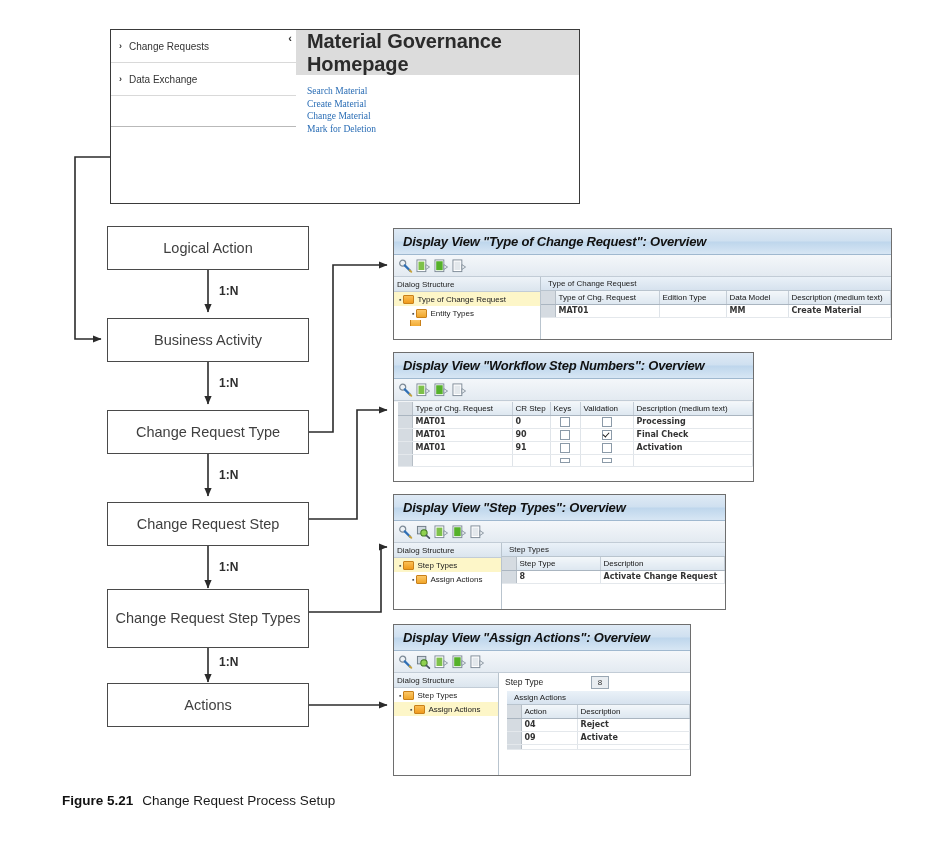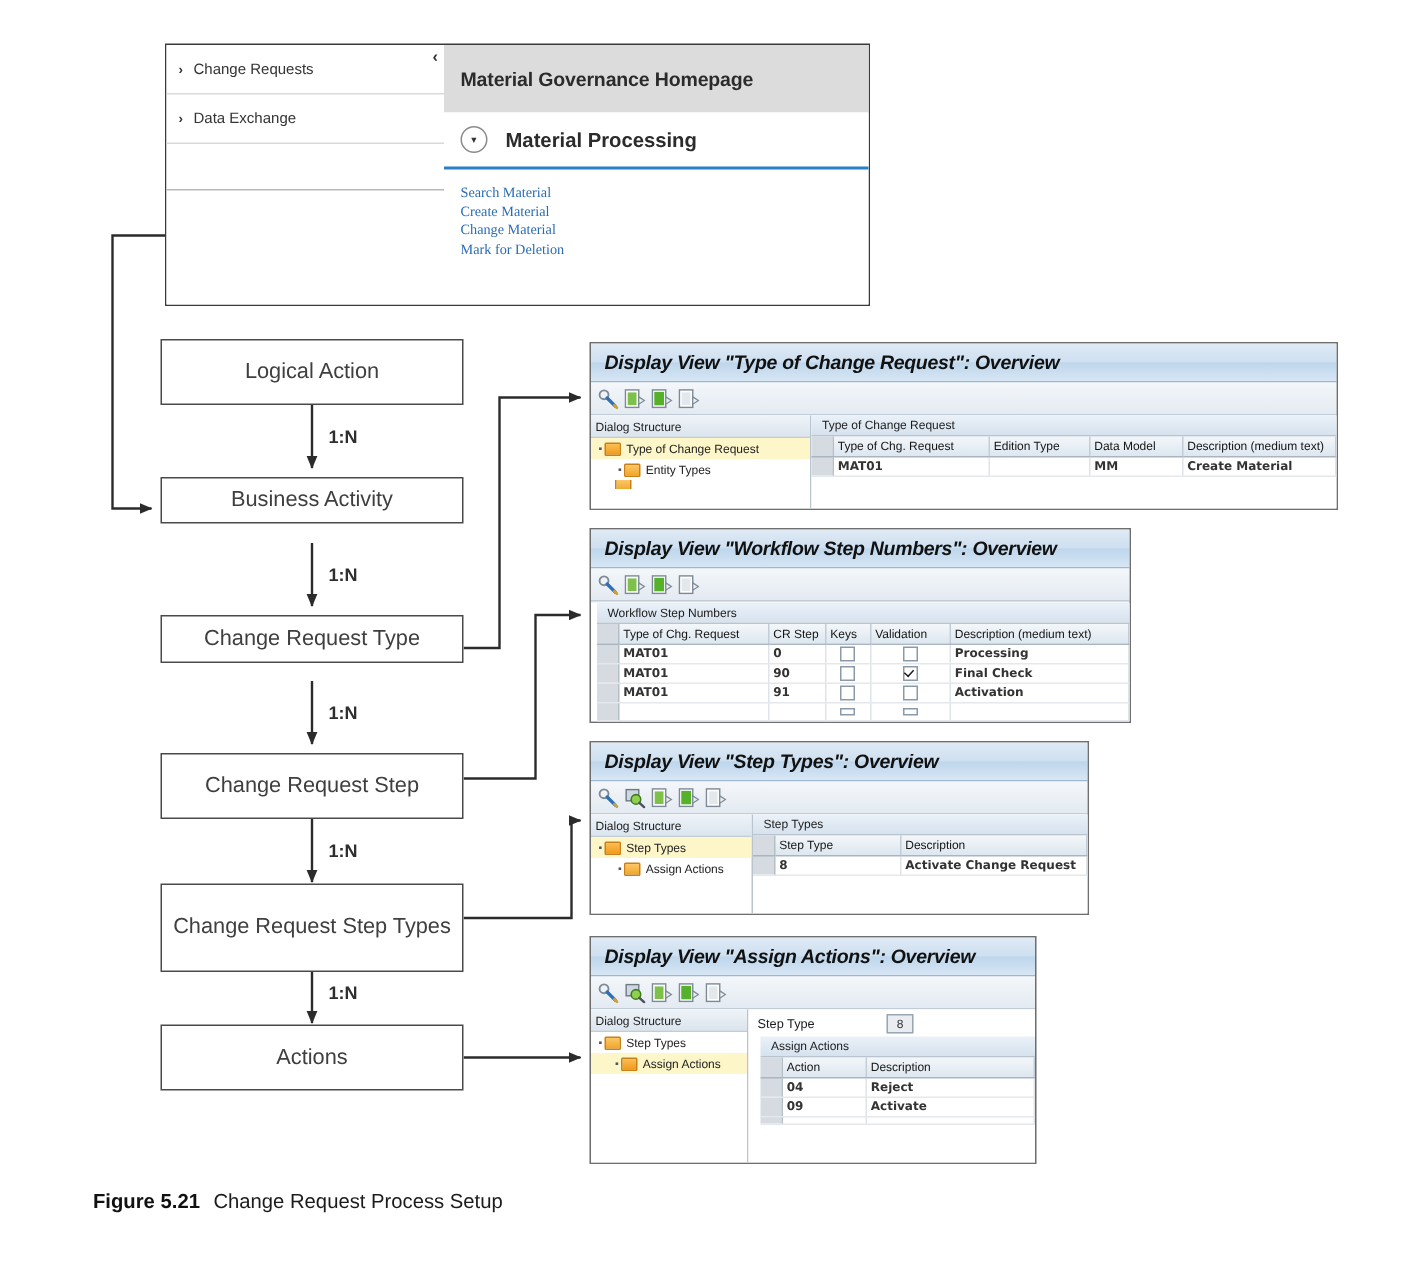--- a/index.html
+++ b/index.html
@@ -14,21 +14,21 @@
       border:1.5px solid #3a3a3a;background:#fff;box-sizing:border-box;display:flex;}
   #lp-side{width:185px;height:100%;box-sizing:border-box;position:relative;background:#fff;}
   #lp-collapse{position:absolute;right:4px;top:2px;font-size:11px;color:#333;font-weight:bold;}
   .lp-nav{height:33px;display:flex;align-items:center;padding-left:8px;
           border-bottom:1px solid #d9d9d9;font-size:10px;color:#333;box-sizing:border-box;}
   .lp-nav .chev{font-size:9px;font-weight:bold;margin-right:7px;color:#333;}
   #lp-nav-spacer{border-bottom:1px solid #b9b9b9;height:30px;}
   #lp-main{flex:1;height:100%;box-sizing:border-box;background:#fff;display:flex;flex-direction:column;}
   #lp-title{height:45px;background:#dcdcdc;display:flex;align-items:center;
             padding-left:11px;box-sizing:border-box;}
-  #lp-title span{font-size:13px;font-weight:bold;color:#2b2b2b;letter-spacing:-.1px;}
+  #lp-title span{font-size:20px;font-weight:bold;color:#2b2b2b;letter-spacing:-.1px;}
   #lp-sec{height:38px;display:flex;align-items:center;padding-left:11px;box-sizing:border-box;
           border-bottom:2.5px solid #2a7fc9;background:#fff;}
   .circ-chev{width:16px;height:16px;border:1.2px solid #8a8a8a;border-radius:50%;
              display:inline-flex;align-items:center;justify-content:center;
              font-size:7px;color:#333;margin-right:12px;line-height:1;}
   #lp-sec .lbl{font-size:13.5px;font-weight:bold;color:#2b2b2b;}
   #lp-links{padding:10px 0 0 11px;}
   #lp-links a{display:block;font-size:9.5px;color:#2a6db5;text-decoration:none;line-height:12.6px;font-family:Liberation Serif, serif;}
 
   
@@ -136,40 +136,36 @@
     <div class="lp-nav">
       <span class="chev">›</span>
       <span>Data Exchange</span>
     </div>
     <div id="lp-nav-spacer"></div>
   </div>
   <div id="lp-main">
     <div id="lp-title">
       <span>Material Governance Homepage</span>
     </div>
-    <div id="lp-sec">
-      <span class="circ-chev">▾</span>
-      <span class="lbl">Material Processing</span>
-    </div>
     <div id="lp-links">
       <a href="#">Search Material</a>
       <a href="#">Create Material</a>
       <a href="#">Change Material</a>
       <a href="#">Mark for Deletion</a>
     </div>
   </div>
 </div>
 
 <div class="fbox" style="top:226px;height:44px;">
   <span>Logical Action</span>
   </div>
-<div class="fbox" style="top:318px;height:31px;">
+<div class="fbox" style="top:318px;height:44px;">
   <span>Business Activity</span>
   </div>
-<div class="fbox" style="top:410px;height:32px;">
+<div class="fbox" style="top:410px;height:44px;">
   <span>Change Request Type</span>
   </div>
 <div class="fbox" style="top:502px;height:44px;">
   <span>Change Request Step</span>
   </div>
 <div class="fbox" style="top:589px;height:59px;">
   <span>Change Request Step Types</span>
   </div>
 <div class="fbox" style="top:683px;height:44px;">
   <span>Actions</span>
@@ -275,21 +271,20 @@
           <path d="M10.5 6 L14.5 8.6 L10.5 11.2 Z" fill="#e9eef2" stroke="#7d8a96" stroke-width=".9"></path>
         </svg></span>
     <span class="ic"><svg viewBox="0 0 16 15" width="15" height="14">
           <rect x="1" y="1" width="9.5" height="12.5" fill="#fff" stroke="#7d8a96" stroke-width="1"></rect>
           <rect x="2.6" y="2.8" width="6.3" height="9" fill="#e3e8ec"></rect>
           <path d="M10.5 6 L14.5 8.6 L10.5 11.2 Z" fill="#eef2f5" stroke="#7d8a96" stroke-width=".9"></path>
         </svg></span>
   </div>
   <div class="sap-body" style="top:49px;padding-left:4px;">
     <div class="tblwrap">
-      <div class="tbl-cap">Workflow Step Numbers</div>
       <table class="g">
         <tbody>
             <tr>
           <th class="rowsel" style="width:14px"></th>
           <th style="width:100px">Type of Chg. Request</th>
           <th style="width:38px">CR Step</th>
           <th style="width:30px">Keys</th>
           <th style="width:53px">Validation</th>
           <th>Description (medium text)</th>
         </tr>

